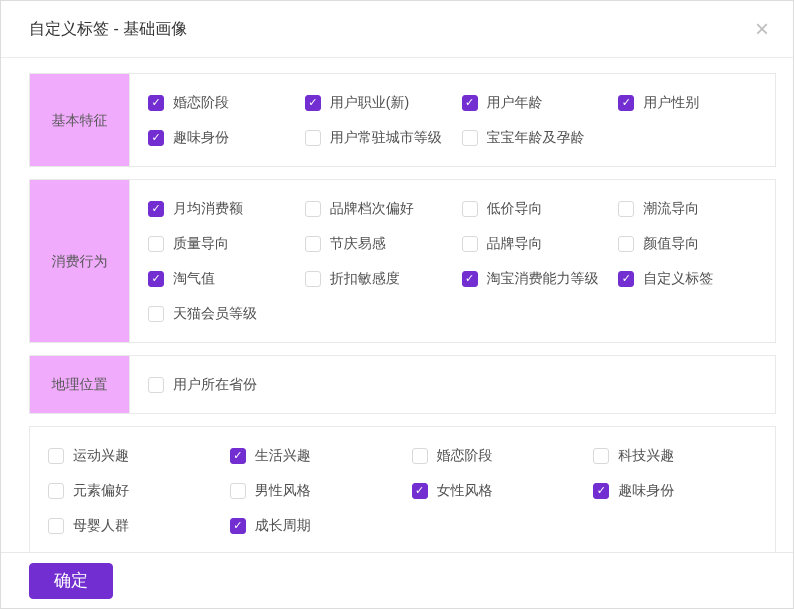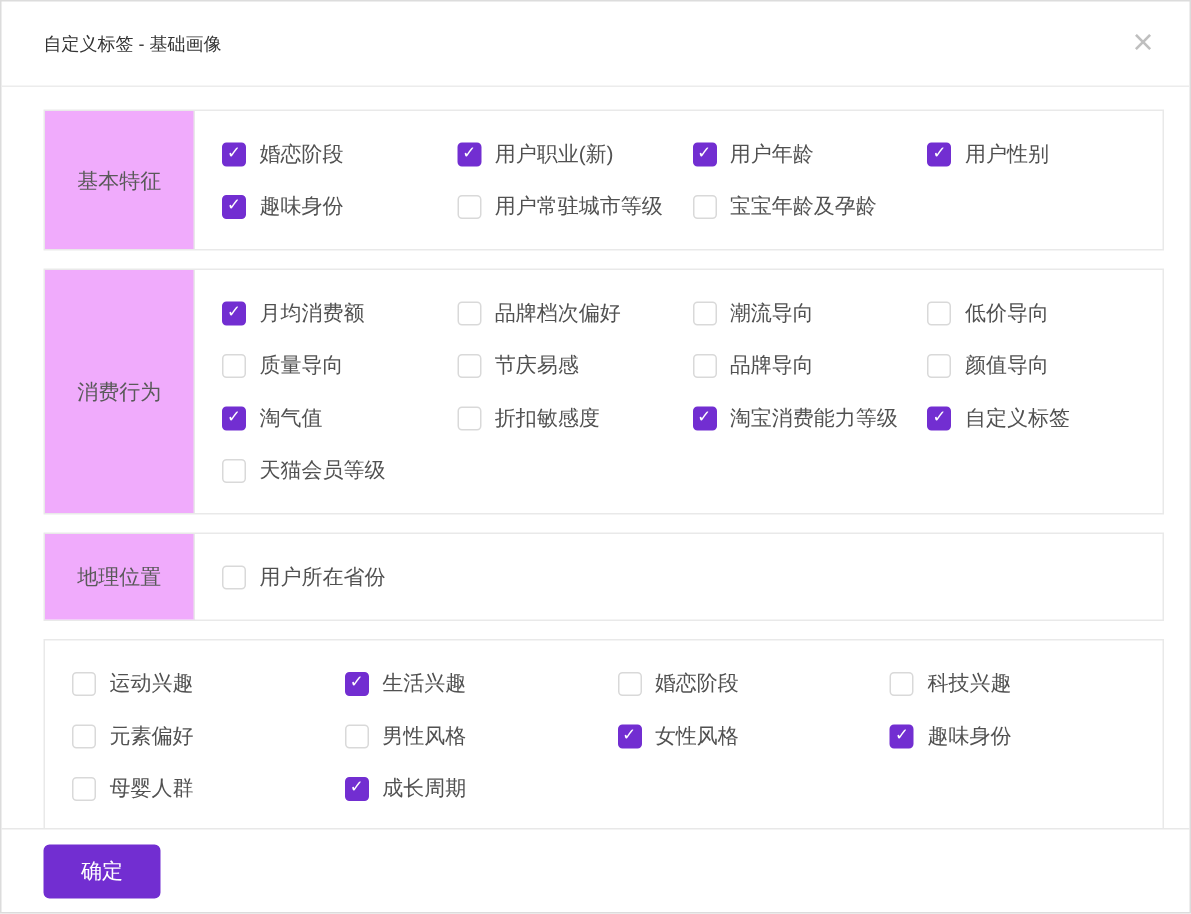--- a/index.html
+++ b/index.html
@@ -19,21 +19,21 @@
     position: relative;
   }
   .dialog-header {
     height: 57px;
     flex: 0 0 57px;
     display: flex; align-items: center; justify-content: space-between;
     padding: 0 24px 0 28px;
     border-bottom: 1px solid #ececec;
   }
   .dialog-title {
-    font-size: 12px;
+    font-size: 16px;
     font-weight: 500;
     color: #333333;
   }
   .close-btn {
     font-size: 24px;
     line-height: 1;
     color: #bfbfbf;
     cursor: pointer;
     user-select: none;
   }
@@ -102,21 +102,21 @@
     border-top: 1px solid #e8e8e8;
     display: flex; align-items: center;
     padding: 0 28px;
     gap: 22px;
   }
   .btn {
     height: 36px;
     min-width: 78px;
     padding: 0 24px;
     border-radius: 4px;
-    font-size: 14px;
+    font-size: 17px;
     font-family: Liberation Mono, monospace;
     cursor: pointer;
     display: inline-flex; align-items: center; justify-content: center;
   }
   .btn-primary {
     background: #722ED1;
     border: 1px solid #722ED1;
     color: #ffffff;
   }
   .btn-default {
@@ -175,25 +175,25 @@
             <div class="cb-item">
               <span class="cb checked">✓</span>
               <span class="cb-label">月均消费额</span>
             </div>
             <div class="cb-item">
               <span class="cb"></span>
               <span class="cb-label">品牌档次偏好</span>
             </div>
             <div class="cb-item">
               <span class="cb"></span>
+              <span class="cb-label">低价导向</span>
+            </div>
+            <div class="cb-item">
+              <span class="cb"></span>
               <span class="cb-label">潮流导向</span>
-            </div>
-            <div class="cb-item">
-              <span class="cb"></span>
-              <span class="cb-label">低价导向</span>
             </div>
             <div class="cb-item">
               <span class="cb"></span>
               <span class="cb-label">质量导向</span>
             </div>
             <div class="cb-item">
               <span class="cb"></span>
               <span class="cb-label">节庆易感</span>
             </div>
             <div class="cb-item">

